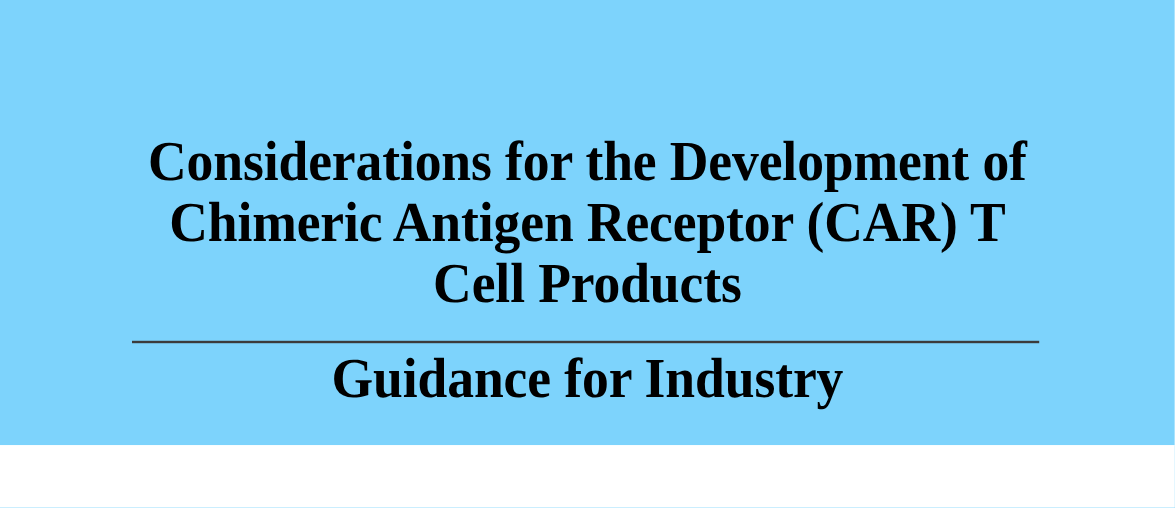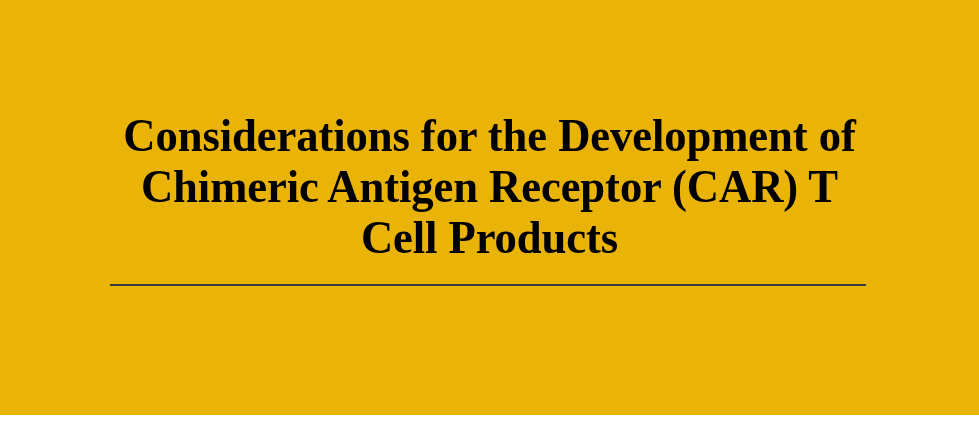--- a/index.html
+++ b/index.html
@@ -9,22 +9,22 @@
     background: #ffffff;
   }
   body {
     font-family: "Liberation Serif", "DejaVu Serif", serif;
     color: #000000;
     -webkit-font-smoothing: antialiased;
   }
   .page {
     position: relative;
     width: 979px;
-    height: 415px;
-    background: #eab308;
+    height: 371px;
+    background: #7dd3fc;
     overflow: hidden;
     margin: 0 auto;
   }
 
   
   .title-block {
     position: absolute;
     left: 0;
     right: 0;
     top: 110px;
@@ -87,14 +87,17 @@
   <div class="title-block">
     <span class="title-line">Considerations for the Development of</span>
     <span class="title-line">Chimeric Antigen Receptor (CAR) T</span>
     <span class="title-line">Cell Products</span>
   </div>
 
   <div class="divider-wrap">
     <div class="divider"></div>
   </div>
 
+  <div class="subtitle-block">
+    <span class="subtitle-line">Guidance for Industry</span>
+  </div>
 
 </div>
 
 </body></html>

